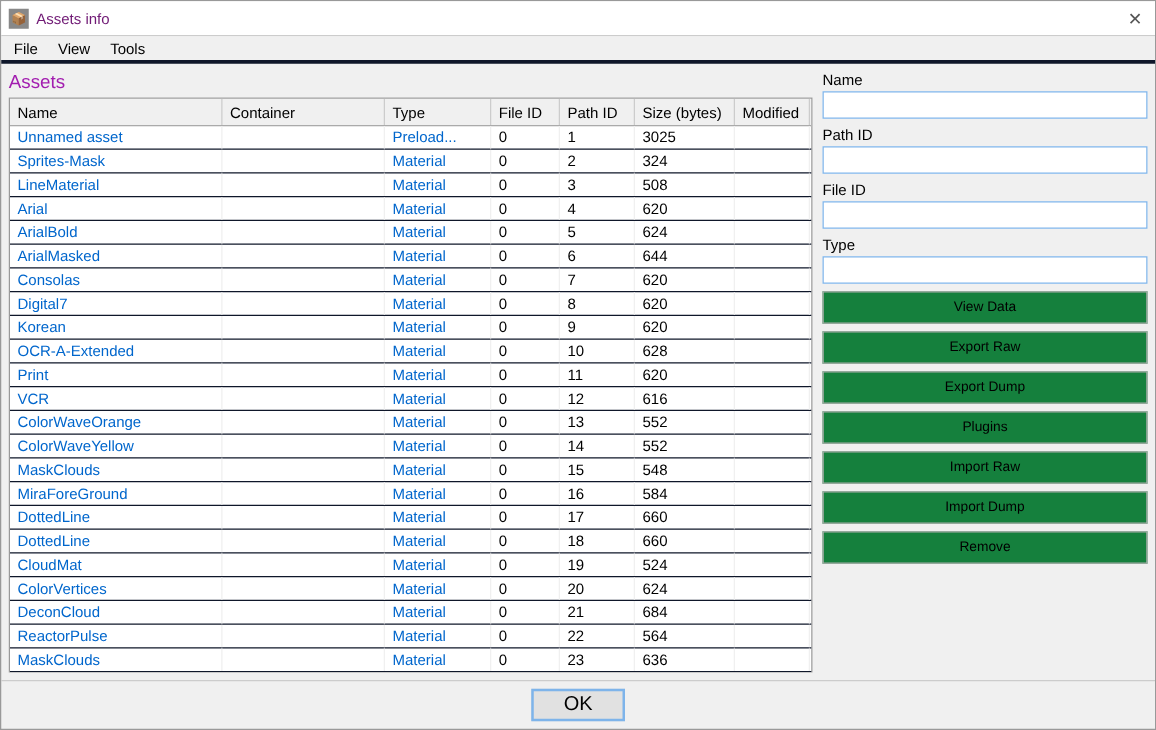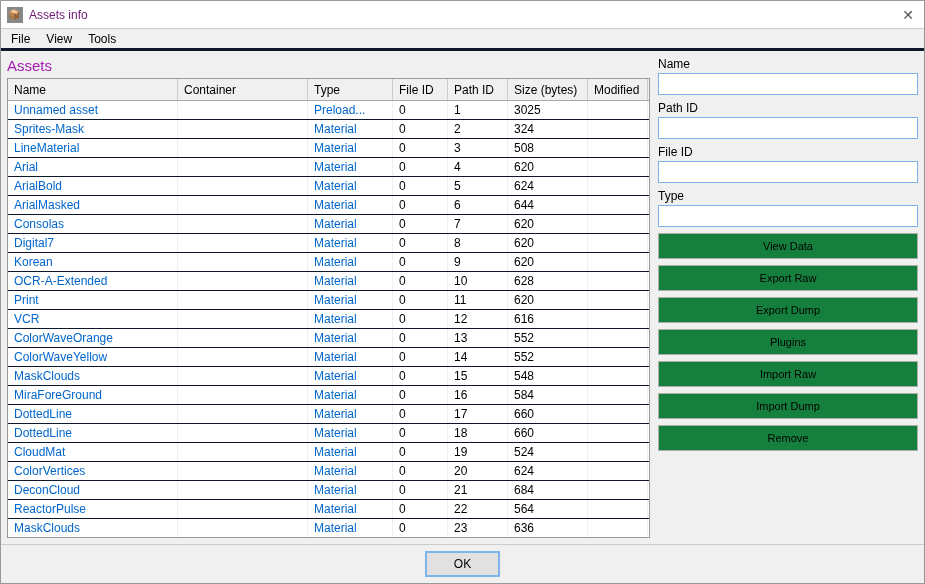--- a/index.html
+++ b/index.html
@@ -176,21 +176,21 @@
       display: flex;
       justify-content: center;
       padding: 6px;
       border-top: 1px solid #ccc;
     }
     .ok-btn {
       width: 75px;
       height: 26px;
       background: #e1e1e1;
       border: 2px solid #7eb4ea;
-      font-size: 12px;
+      font-size: 16px;
       cursor: pointer;
       color: #000;
     }
     
     .table-body::-webkit-scrollbar { width: 14px; }
     .table-body::-webkit-scrollbar-track { background: #f0f0f0; }
     .table-body::-webkit-scrollbar-thumb { background: #c0c0c0; border: 1px solid #a0a0a0; }
   </style>
 </head>
 <body>

